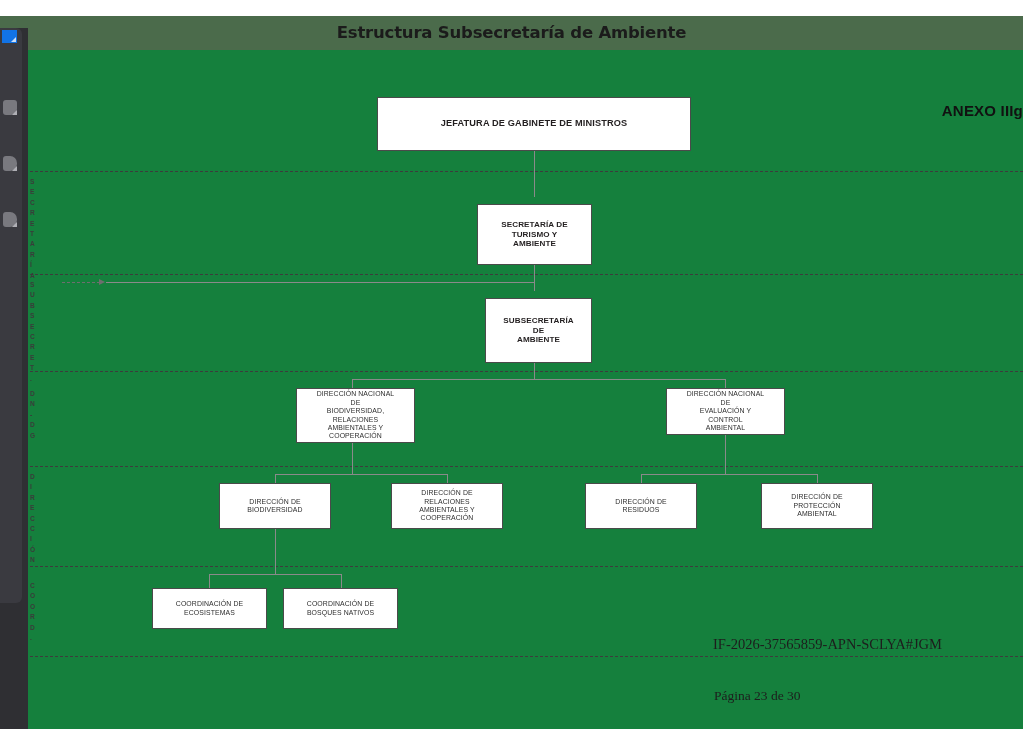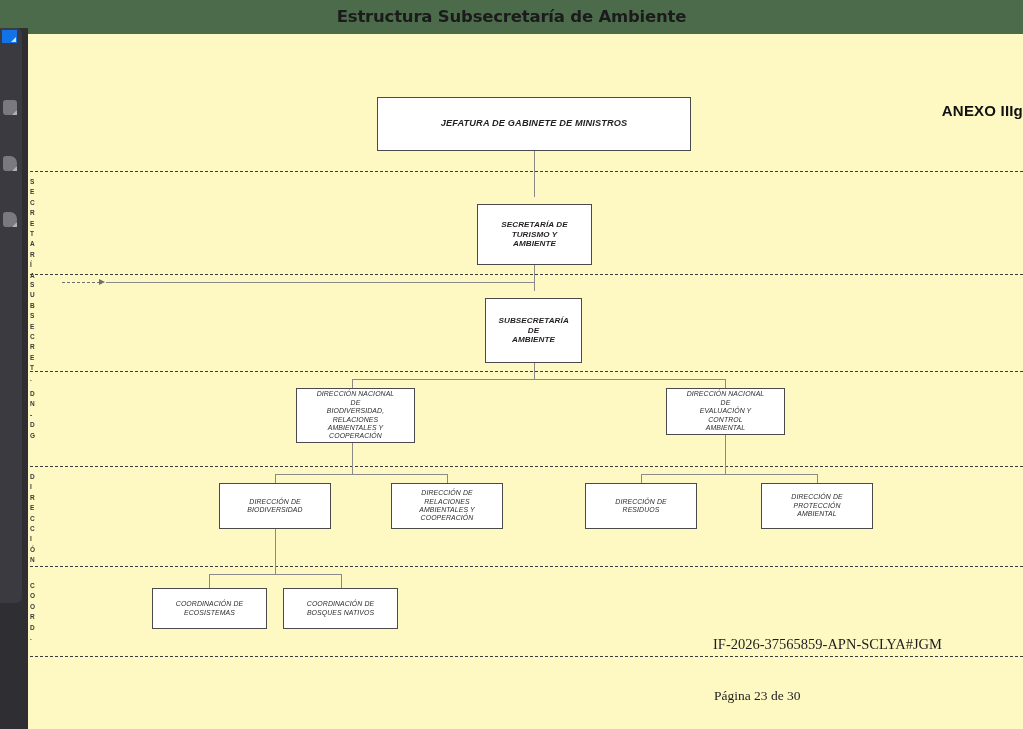--- a/index.html
+++ b/index.html
@@ -12,21 +12,21 @@
     position: relative;
     width: 1023px;
     height: 729px;
     overflow: hidden;
     background: #ffffff;
   }
 
   
   .header-bar {
     position: absolute;
-    left: 0; top: 0;
+    left: 0; top: 16px;
     width: 1023px; height: 34px;
     background: #4b6b4b;
     z-index: 5;
   }
   .header-title {
     position: absolute;
     left: 0; top: 0;
     width: 1023px;
     line-height: 34px;
     text-align: center;
@@ -83,21 +83,21 @@
     width: 0; height: 0;
     border-left: 5px solid transparent;
     border-bottom: 5px solid #d7d7dc;
   }
 
   
   .sheet {
     position: absolute;
     left: 28px; top: 34px;
     width: 995px; height: 695px;
-    background: #fef9c3;
+    background: #15803d;
   }
 
   
   .anexo-label {
     position: absolute;
     right: 0px; top: 68px;
     font-size: 15px;
     font-weight: bold;
     color: #111111;
     letter-spacing: 0.2px;
@@ -133,21 +133,20 @@
     border: 1.6px solid #4a4a4a;
     background: #ffffff;
     display: flex;
     align-items: center;
     justify-content: center;
     text-align: center;
     color: #231f20;
     font-weight: bold;
     padding: 2px 17px;
     z-index: 3;
-    font-style: italic;
   }
   .node .node-text {
     display: block;
     line-height: 1.22;
     white-space: pre-line;
   }
   .node.lvl1 { font-size: 9.2px; letter-spacing: 0.15px; }
   .node.lvl2 { font-size: 8.1px; letter-spacing: 0.1px; margin-top: 7px; }
   .node.lvl3 { font-size: 6.9px; font-weight: normal; letter-spacing: 0.1px; color: #2d2d2d; }
   .node.lvl4 { font-size: 6.9px; font-weight: normal; letter-spacing: 0.1px; color: #2d2d2d; }
@@ -309,21 +308,21 @@
 
   <div class="node lvl1" style="left:377px; top:97px; width:314px; height:54px;">
     <span class="node-text">JEFATURA DE GABINETE DE MINISTROS</span>
   </div>
 
   <div class="node lvl2" style="left:477px; top:197px; width:115px; height:61px;">
     <span class="node-text">SECRETARÍA DE
 TURISMO Y AMBIENTE</span>
   </div>
 
-  <div class="node lvl2" style="left:485px; top:291px; width:97px; height:65px;">
+  <div class="node lvl2" style="left:485px; top:291px; width:107px; height:65px;">
     <span class="node-text">SUBSECRETARÍA DE
 AMBIENTE</span>
   </div>
 
   <div class="node lvl3" style="left:296px; top:388px; width:119px; height:55px;">
     <span class="node-text">DIRECCIÓN NACIONAL DE
 BIODIVERSIDAD,
 RELACIONES
 AMBIENTALES  Y
 COOPERACIÓN</span>

